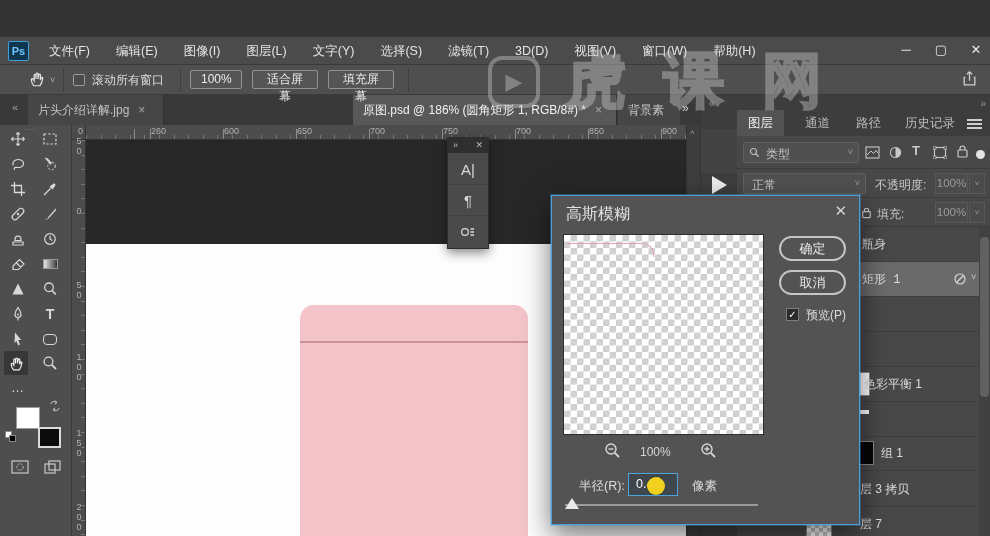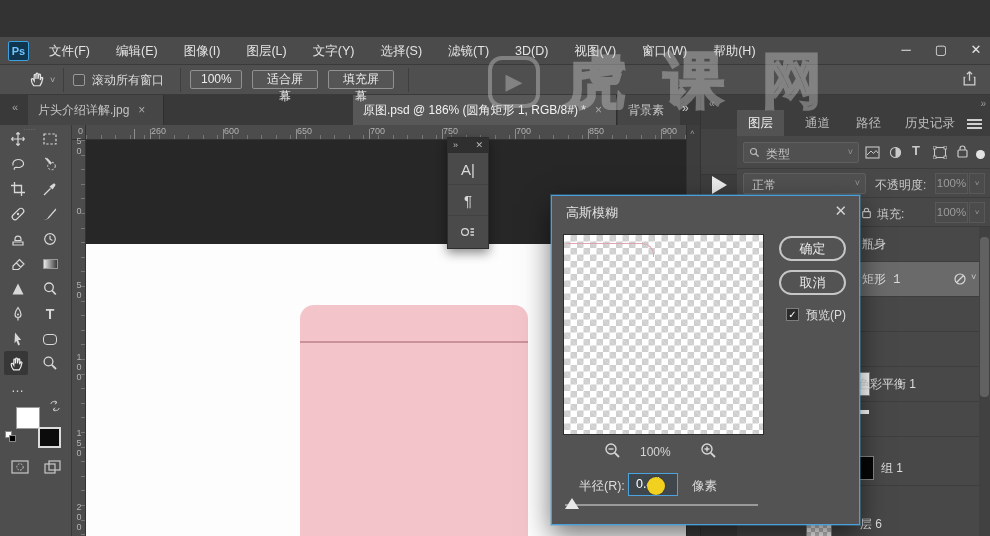--- a/index.html
+++ b/index.html
@@ -96,21 +96,21 @@
   #panel-scroll { left:242px; top:132px; width:11px; height:346px; background:#414141; }
   #panel-thumb { left:1px; top:10px; width:9px; height:160px; background:#616161; border-radius:4px; position:absolute; }
 
   
   #charpanel { left:447px; top:100px; width:42px; height:112px; background:#4a4a4a; border:1px solid #2e2e2e; box-shadow:0 4px 10px rgba(0,0,0,.45); z-index:20; }
   #charpanel .hdr { position:absolute; left:0; top:0; width:100%; height:15px; background:#2f2f2f; color:#b9b9b9; font-size:9px; }
   .cp-cell { position:absolute; left:0; width:100%; height:31px; display:flex; align-items:center; justify-content:center; color:#d9d9d9; font-size:15px; border-bottom:1px solid #414141; }
 
   
   #dialog { left:551px; top:158px; width:309px; height:330px; background:#535353; border:1px solid #4aa0d8; box-shadow:0 0 0 1px rgba(74,160,216,.35), 0 10px 26px rgba(0,0,0,.55); z-index:30; }
-  #dlg-title { left:14px; top:8px; font-size:13px; color:#e2e2e2; }
+  #dlg-title { left:14px; top:8px; font-size:16px; color:#e2e2e2; }
   #dlg-close { right:12px; top:6px; font-size:15px; color:#d2d2d2; }
   #dlg-preview { left:11px; top:38px; width:201px; height:201px; border:1px solid #2e2e2e; background-color:#fff;
      background-image:linear-gradient(45deg,#cfcfcf 25%,transparent 25%,transparent 75%,#cfcfcf 75%),
                       linear-gradient(45deg,#cfcfcf 25%,transparent 25%,transparent 75%,#cfcfcf 75%);
      background-size:13px 13px; background-position:0 0,6.5px 6.5px; }
   #dlg-preview-shape { position:absolute; left:2px; top:8px; width:88px; height:14px; border-top:1.5px solid #dfa6b1; border-right:1.5px solid #dfa6b1; border-top-right-radius:12px; }
   .pill { position:absolute; right:13px; width:67px; height:25px; border:2px solid #c6c6c6; border-radius:13px; background:transparent; color:#e9e9e9; font-size:13px; text-align:center; line-height:21px; }
   #dlg-prevchk { position:absolute; right:60px; top:112px; width:13px; height:13px; background:#2b2b2b; border:1px solid #7d7d7d; color:#fff; font-size:10px; line-height:12px; text-align:center; }
   #dlg-prevlbl { position:absolute; right:13px; top:111px; color:#dcdcdc; font-size:12px; }
   #dlg-zoomval { left:88px; top:249px; color:#d6d6d6; font-size:12px; }
@@ -434,32 +434,35 @@
       <span class="abs" style="left:216px;top:10px"><svg width="14" height="14" viewBox="0 0 14 14">
             <circle cx="7" cy="7" r="5" fill="none" stroke="#d7d7d7" stroke-width="1.2"></circle>
             <path d="M3.5 10.5 L10.5 3.5" stroke="#d7d7d7" stroke-width="1.2"></path>
           </svg></span>
       <span class="abs" style="left:234px;top:11px;color:#cfcfcf;font-size:9px">˅</span>
     </div>
     <div class="lrow" style="top:202px"></div>
     <div class="lrow" style="top:237px"></div>
     <div class="lrow" style="top:272px">
       <div class="thumb" style="left:120px;top:5px;width:13px;height:24px;background:#fff"></div>
-      <span class="lname" style="left:121px">色彩平衡 1</span>
+      <span class="lname" style="left:127px">色彩平衡 1</span>
     </div>
     <div class="lrow" style="top:307px">
       <div class="abs" style="left:120px;top:8px;width:12px;height:4px;background:#fff"></div>
     </div>
-    <div class="lrow" style="top:356px">
+    <div class="lrow" style="top:341px">
       <div class="thumb" style="left:120px;top:5px;width:17px;height:24px;background:#060606"></div>
       <span class="lname" style="left:144px">组 1</span>
     </div>
+    <div class="lrow" style="top:377px">
+      <span class="lname" style="left:123px">层 3 拷贝</span>
+    </div>
     <div class="lrow" style="top:412px">
       <div class="thumb checker6" style="left:69px;top:4px;width:26px;height:26px"></div>
-      <span class="lname" style="left:123px">层 6</span>
+      <span class="lname" style="left:123px">层 7</span>
     </div>
     <div class="lrow" style="top:447px;height:35px">
       <span class="abs" style="left:13px;top:10px"><svg width="16" height="12" viewBox="0 0 16 12">
             <path d="M1.5 6 Q8 0.8 14.5 6 Q8 11.2 1.5 6 Z" fill="none" stroke="#dedede" stroke-width="1.1"></path>
             <circle cx="8" cy="6" r="2.1" fill="#dedede"></circle>
           </svg></span>
       <div class="abs" style="left:36px;top:0;width:1px;height:35px;background:#3e3e3e"></div>
       <span class="abs" style="left:52px;top:10px"><svg width="13" height="13" viewBox="0 0 13 13">
             <path d="M10 2 V7 H5 M7 4.8 L4.5 7 L7 9.2" fill="none" stroke="#d5d5d5" stroke-width="1.2"></path>
           </svg></span>

